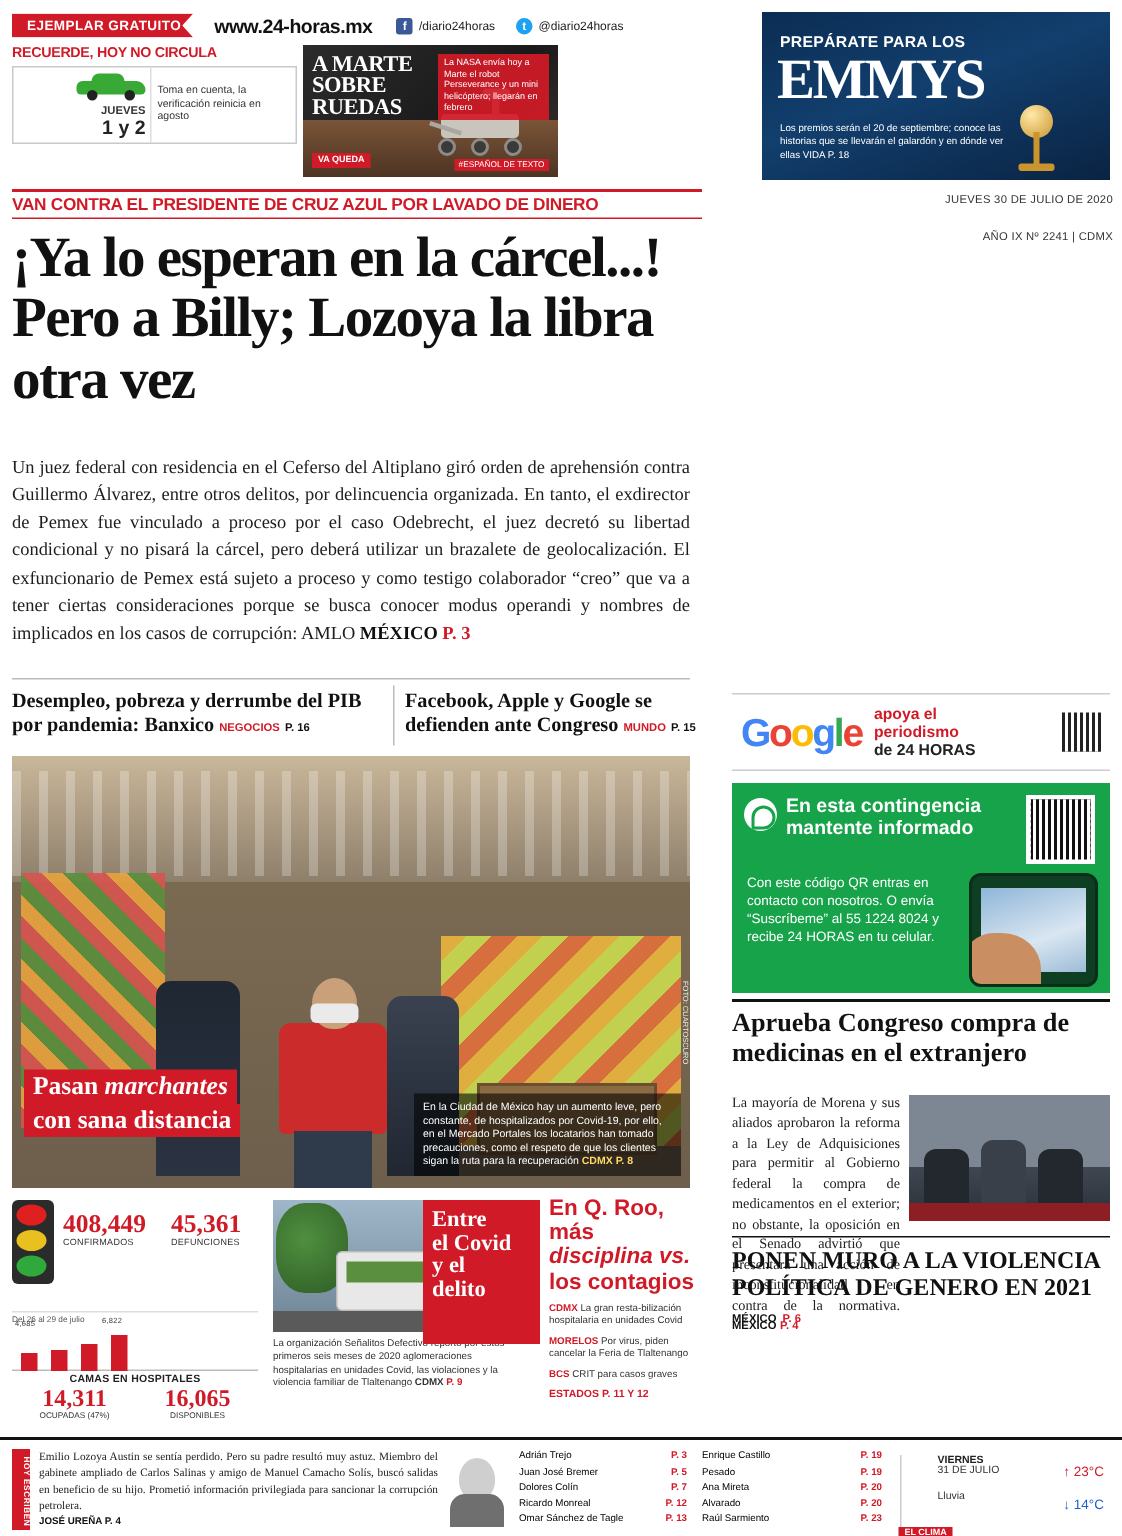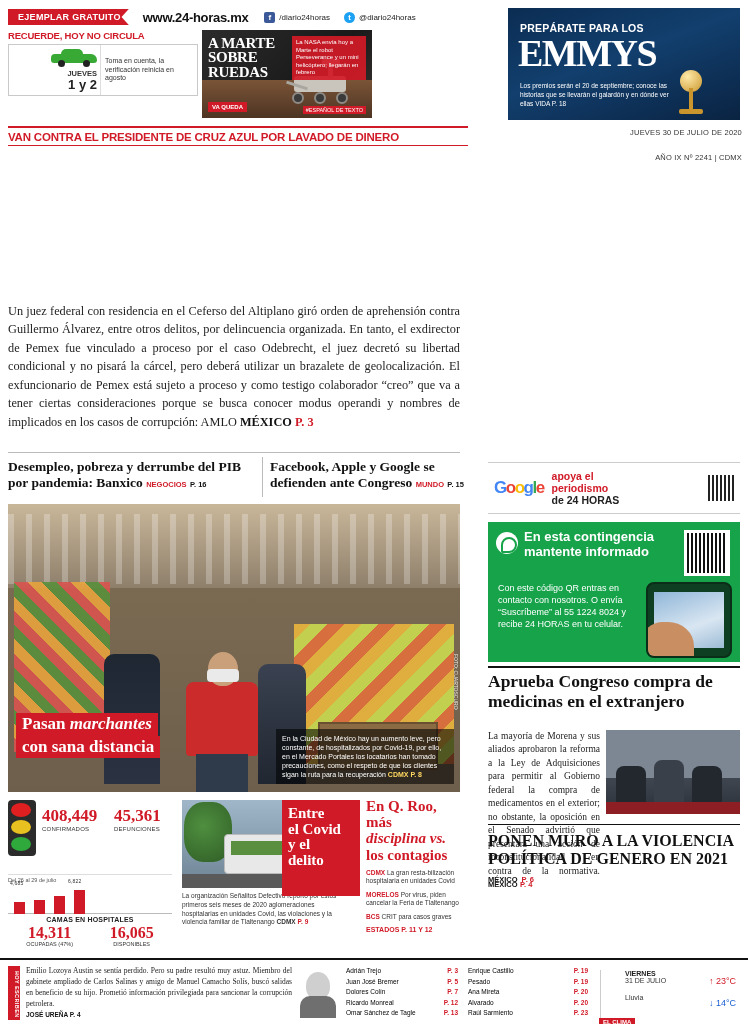--- a/index.html
+++ b/index.html
@@ -105,21 +105,21 @@
   .logo-clock:after { content: ""; position: absolute; left: 14px; top: 6px; width: 2px; height: 11px; background: #d11a27; }
   .logo-clock:before { content: ""; position: absolute; left: 16px; top: 16px; width: 9px; height: 2px; background: #d11a27; }
   .brand-24 { position: absolute; left: 0; top: 206px; width: 244px; text-align: center;
               font-family: "Liberation Serif", serif; font-size: 25px; font-weight: bold; color: #d11a27; letter-spacing: .5px; }
   .brand-sub { position: absolute; left: 0; top: 232px; width: 244px; text-align: center;
                font-family: "Liberation Serif", serif; font-size: 20px; font-weight: bold; color: #d11a27; letter-spacing: -.2px; }
 
   
   .google-strip { position: absolute; left: 488px; top: 462px; width: 252px; height: 52px;
                   border-top: 1px solid #ccc; border-bottom: 1px solid #ccc; display: flex; align-items: center; padding: 0 6px; }
-  .g-logo { font-family: "Liberation Sans", sans-serif; font-size: 17px; font-weight: bold; letter-spacing: -1.5px; }
+  .g-logo { font-family: "Liberation Sans", sans-serif; font-size: 26px; font-weight: bold; letter-spacing: -1.5px; }
   .g-b { color: #4285f4; } .g-r { color: #ea4335; } .g-y { color: #fbbc05; } .g-g { color: #34a853; }
   .g-txt { margin-left: 8px; font-size: 10.5px; line-height: 1.15; }
   .g-txt .gr { color: #d11a27; font-weight: bold; }
   .g-txt .b1 { font-weight: bold; color: #222; }
   .g-qr { margin-left: auto; width: 26px; height: 26px; background:
       repeating-linear-gradient(90deg,#222 0 2px,#fff 2px 4px),
       repeating-linear-gradient(0deg,#222 0 2px,transparent 2px 4px); }
 
   
   .wa { position: absolute; left: 488px; top: 522px; width: 252px; height: 140px; background: #16a34a; color: #fff; overflow: hidden; }
@@ -222,21 +222,21 @@
   .midcap { position: absolute; left: 182px; top: 892px; width: 156px; font-size: 6.5px; line-height: 1.35; color: #333; }
   .midcap .sec { font-weight: bold; }
   .midcap .pg { color: #d11a27; font-weight: bold; }
 
   
   .covidbox { position: absolute; left: 282px; top: 800px; width: 78px; height: 96px; background: #d11a27; color: #fff;
               padding: 6px 6px; font-family: "Liberation Serif", serif; font-weight: bold; font-size: 15px; line-height: 1.04; }
 
   
   .qroo { position: absolute; left: 366px; top: 798px; width: 100px; }
-  .qroo h3 { font-family: Liberation Serif, serif; font-size: 15px; line-height: 1.08; color: #d11a27; font-weight: bold; }
+  .qroo h3 { font-family: Liberation Sans, sans-serif; font-size: 15px; line-height: 1.08; color: #d11a27; font-weight: bold; }
   .qroo h3 i { font-style: italic; }
   .qroo ul { list-style: none; margin-top: 6px; }
   .qroo li { font-size: 6.5px; line-height: 1.3; margin-bottom: 5px; color: #333; }
   .qroo li b { color: #d11a27; }
   .qroo .est { font-size: 7px; font-weight: bold; color: #111; margin-top: 4px; }
   .qroo .est span { color: #d11a27; }
 
   
   .footer { position: absolute; left: 0; top: 958px; width: 748px; height: 66px; border-top: 2px solid #111; }
   .hoy-tab { position: absolute; left: 8px; top: 6px; width: 12px; height: 54px; background: #d11a27; color: #fff;
@@ -325,20 +325,23 @@
     </div>
     <div class="emmy-prep">PREPÁRATE PARA LOS</div>
     <div class="emmy-big">EMMYS</div>
     <div class="emmy-txt">Los premios serán el 20 de septiembre; conoce las historias que se llevarán el galardón y en dónde ver ellas VIDA  P. 18</div>
   </div>
 
   <div class="kicker">
     <span>VAN CONTRA EL PRESIDENTE DE CRUZ AZUL POR LAVADO DE DINERO</span>
   </div>
 
+  <div class="headline">
+    <h1>¡Ya lo esperan en la cárcel...! Pero a Billy; Lozoya la libra otra vez</h1>
+  </div>
 
   <div class="lede">
     <span>Un juez federal con residencia en el Ceferso del Altiplano giró orden de aprehensión contra Guillermo Álvarez, entre otros delitos, por delincuencia organizada. En tanto, el exdirector de Pemex fue vinculado a proceso por el caso Odebrecht, el juez decretó su libertad condicional y no pisará la cárcel, pero deberá utilizar un brazalete de geolocalización. El exfuncionario de Pemex está sujeto a proceso y como testigo colaborador “creo” que va a tener ciertas consideraciones porque se busca conocer modus operandi y nombres de implicados en los casos de corrupción: AMLO</span>
     <span class="sec">MÉXICO</span>
     <span class="red">P. 3</span>
   </div>
 
   <div class="dateline">
     <div>JUEVES 30 DE JULIO DE 2020</div>
     <div class="l2">AÑO IX Nº 2241 | CDMX</div>

